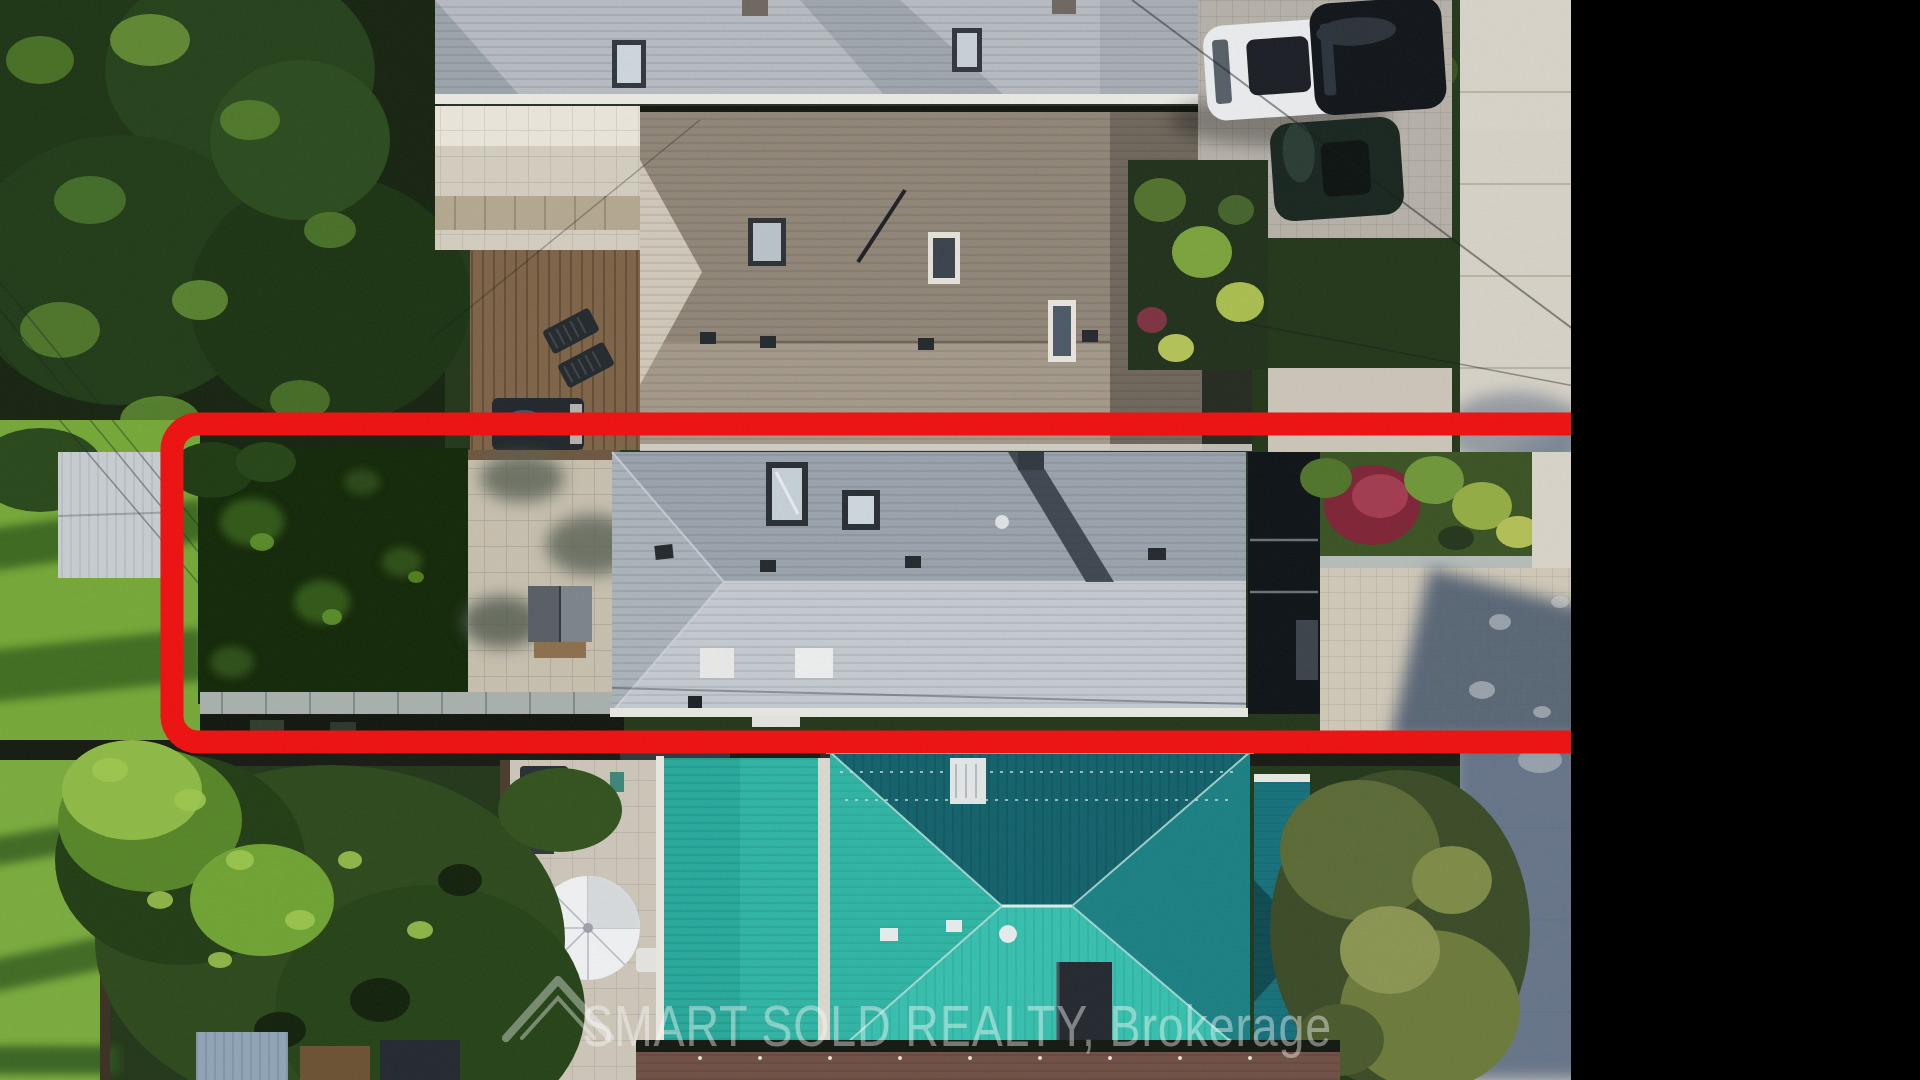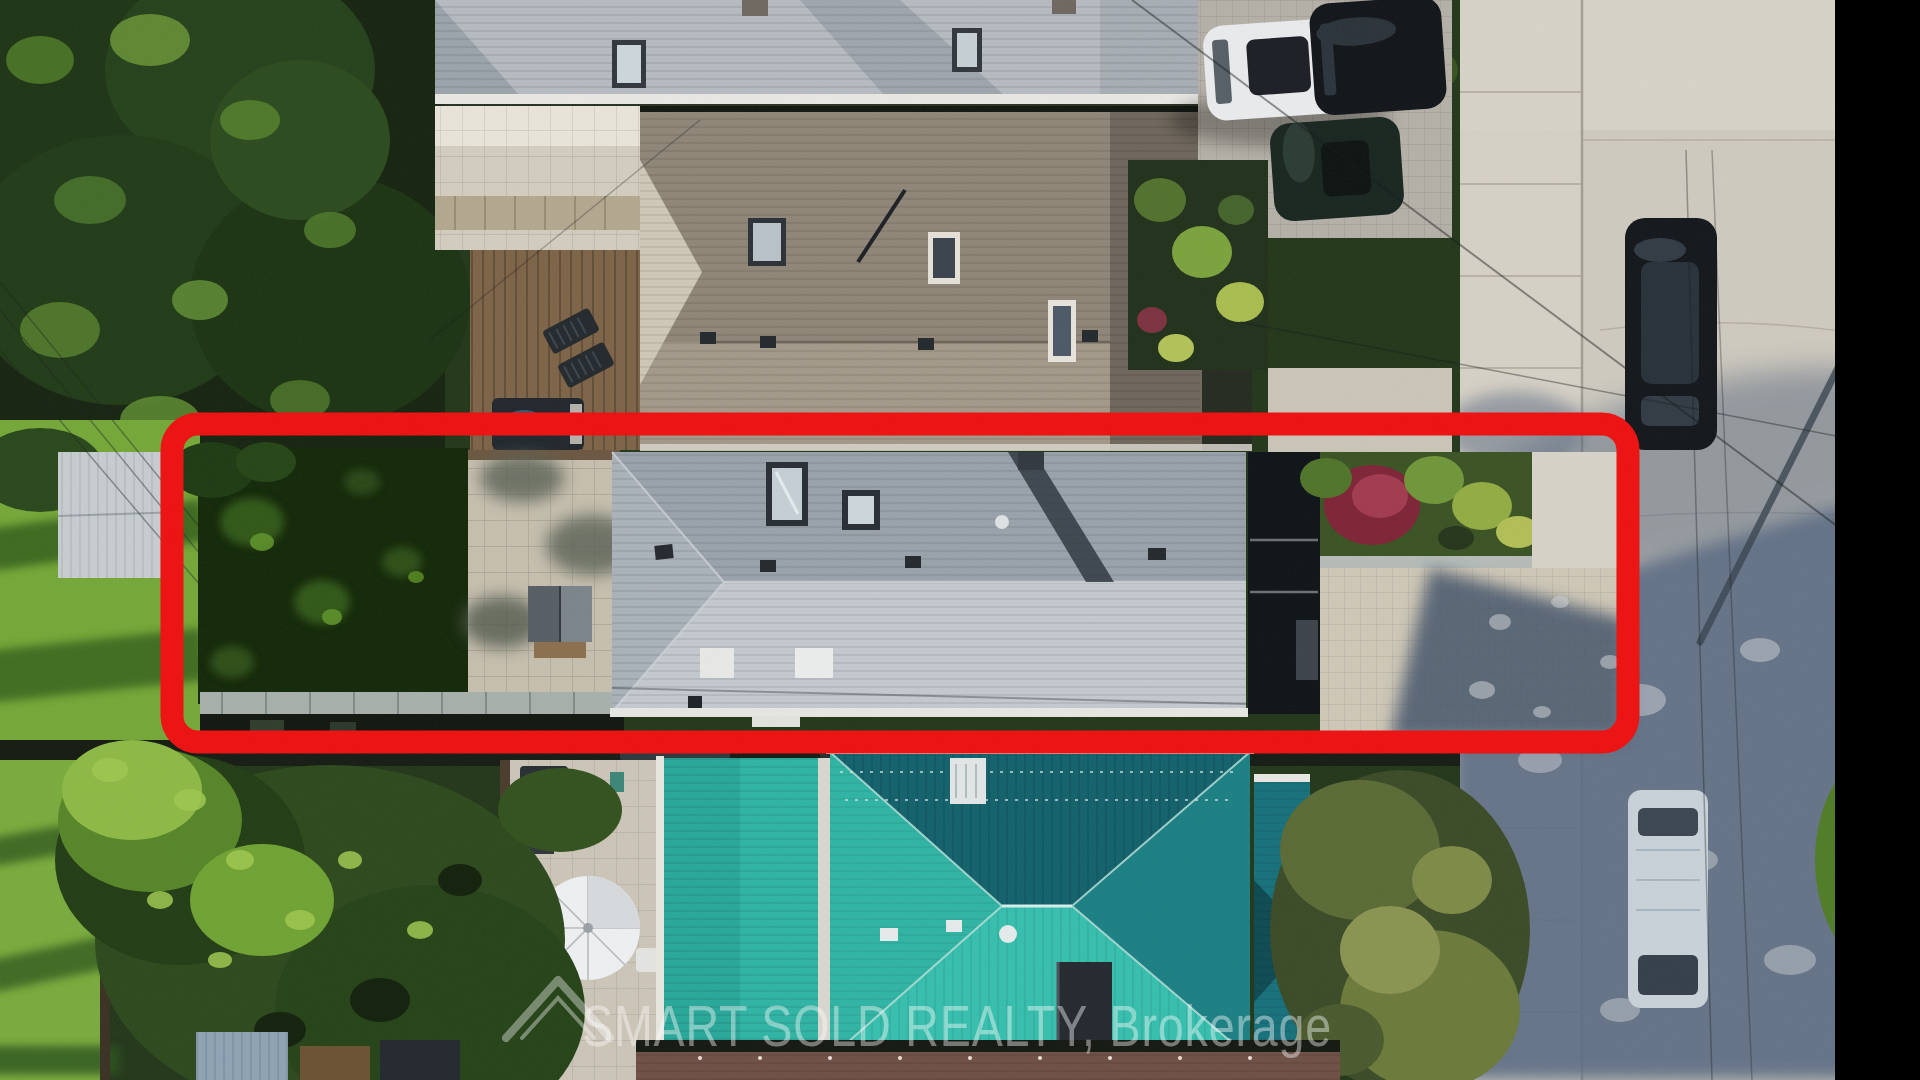--- a/index.html
+++ b/index.html
@@ -1,16 +1,16 @@
 <!DOCTYPE html>
 <html><head>
 <meta charset="utf-8">
 <style>
   html,body{margin:0;padding:0;background:#000;}
-  .stage{width:1835px;height:1080px;position:relative;overflow:hidden;font-family:"Liberation Sans",sans-serif;}
+  .stage{width:1571px;height:1080px;position:relative;overflow:hidden;font-family:"Liberation Sans",sans-serif;}
   svg{display:block;}
   text{font-family:"Liberation Sans",sans-serif;}
 </style>
 </head>
 <body>
 
 <div class="stage">
 <svg viewBox="0 0 1920 1080" width="1920" height="1080">
   <defs>
     <pattern id="grid16" width="16" height="16" patternUnits="userSpaceOnUse">

